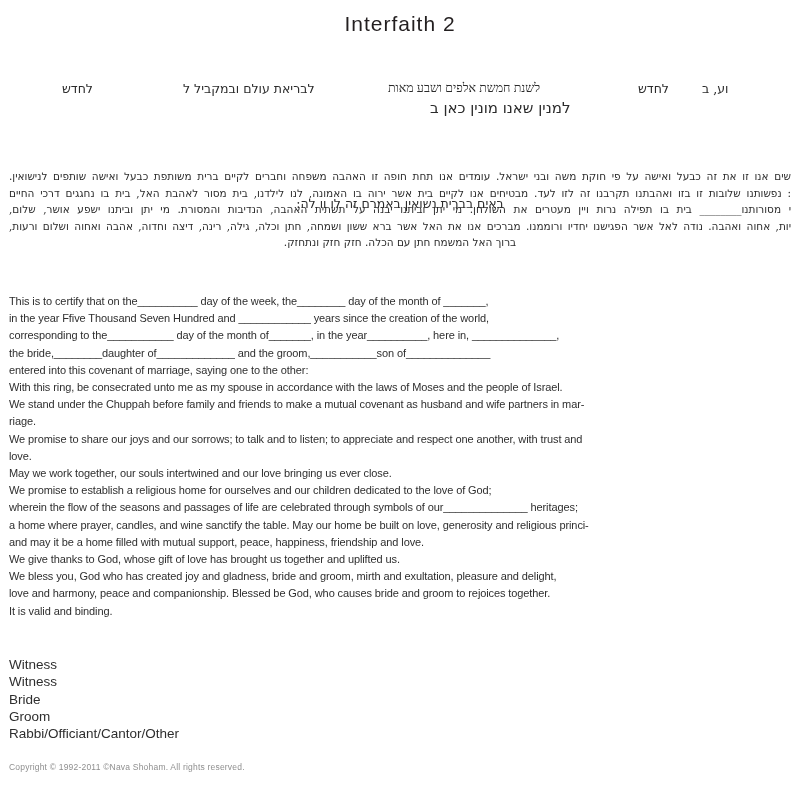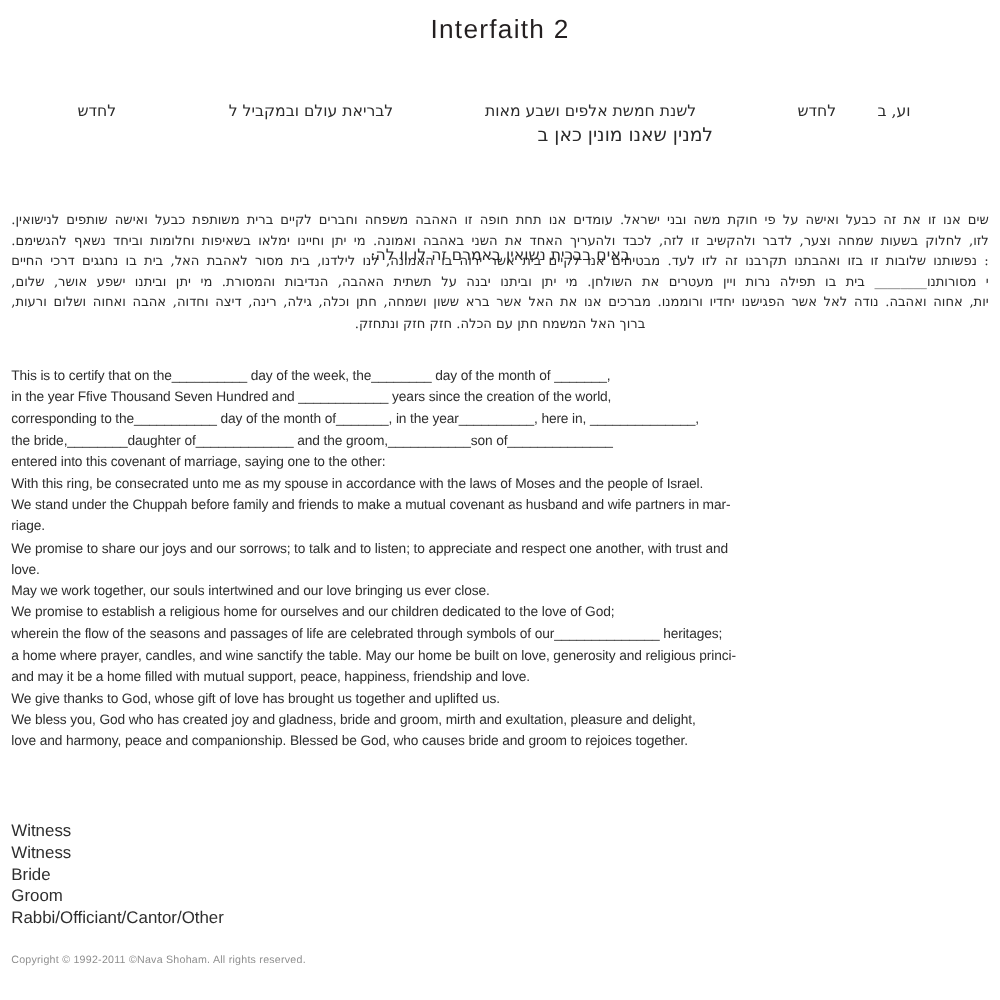--- a/index.html
+++ b/index.html
@@ -18,21 +18,21 @@
   }
   .heb{
     font-family:"DejaVu Serif","DejaVu Sans",serif;
     direction:rtl;unicode-bidi:embed;
     color:#2b2b2b;
   }
   .heb-row1{position:absolute;top:81px;left:0;width:100%;height:16px;font-size:12.5px;}
   .heb-row1 span{position:absolute;white-space:nowrap;}
   .seg1{left:702px;}
   .seg2{left:638px;}
-  .seg3{left:388px;}
+  .seg3{left:388px;font-family:Liberation Serif, serif;}
   .seg4{left:183px;}
   .seg5{left:62px;}
   .heb-row2{position:absolute;top:99px;left:430px;font-size:15px;white-space:nowrap;}
   .heb-intro{position:absolute;top:148px;left:0;width:100%;text-align:center;font-size:12.5px;margin-top:48px;}
   .heb-par{position:absolute;top:168px;left:9px;right:9px;font-size:10.5px;line-height:16.5px;}
   .heb-par .jl{text-align:justify;text-align-last:justify;}
   .heb-par .cl{text-align:center;text-align-last:center;}
   .eng{position:absolute;top:293px;left:9px;right:9px;font-size:11px;line-height:17.2px;letter-spacing:-0.1px;}
   .eng div{white-space:nowrap;}
   .sigs{position:absolute;top:656px;left:9px;font-size:13.5px;line-height:17.3px;}
@@ -52,21 +52,20 @@
     <span class="seg4">לבריאת עולם ובמקביל ל</span>
     <span class="seg5">לחדש</span>
   </div>
 
   <div class="heb heb-row2">למנין שאנו מונין כאן ב</div>
 
   <div class="heb heb-intro">באים בברית נשואין באמרם זה לו וו לה:</div>
 
   <div class="heb heb-par">
     <div class="jl">שים אנו זו את זה כבעל ואישה על פי חוקת משה ובני ישראל. עומדים אנו תחת חופה זו האהבה משפחה וחברים לקיים ברית משותפת כבעל ואישה שותפים לנישואין.</div>
-    <div class="jl">לזו, לחלוק בשעות שמחה וצער, לדבר ולהקשיב זו לזה, לכבד ולהעריך האחד את השני באהבה ואמונה. מי יתן וחיינו ימלאו בשאיפות וחלומות וביחד נשאף להגשימם.</div>
     <div class="jl">: נפשותנו שלובות זו בזו ואהבתנו תקרבנו זה לזו לעד. מבטיחים אנו לקיים בית אשר ירוה בו האמונה, לנו לילדנו, בית מסור לאהבת האל, בית בו נחגגים דרכי החיים</div>
     <div class="jl">י מסורותנו________ בית בו תפילה נרות ויין מעטרים את השולחן. מי יתן וביתנו יבנה על תשתית האהבה, הנדיבות והמסורת. מי יתן וביתנו ישפע אושר, שלום,</div>
     <div class="jl">יות, אחוה ואהבה. נודה לאל אשר הפגישנו יחדיו ורוממנו. מברכים אנו את האל אשר ברא ששון ושמחה, חתן וכלה, גילה, רינה, דיצה וחדוה, אהבה ואחוה ושלום ורעות,</div>
     <div class="cl">ברוך האל המשמח חתן עם הכלה. חזק חזק ונתחזק.</div>
   </div>
 
   <div class="eng">
     <div>This is to certify that on the__________ day of the week, the________ day of the month of _______,</div>
     <div>in the year Ffive Thousand Seven Hundred and ____________ years since the creation of the world,</div>
     <div>corresponding to the___________ day of the month of_______, in the year__________, here in, ______________,</div>
@@ -78,20 +77,21 @@
     <div>We promise to share our joys and our sorrows; to talk and to listen; to appreciate and respect one another, with trust and</div>
     <div>love.</div>
     <div>May we work together, our souls intertwined and our love bringing us ever close.</div>
     <div>We promise to establish a religious home for ourselves and our children dedicated to the love of God;</div>
     <div>wherein the flow of the seasons and passages of life are celebrated through symbols of our______________ heritages;</div>
     <div>a home where prayer, candles, and wine sanctify the table. May our home be built on love, generosity and religious princi-</div>
     <div>and may it be a home filled with mutual support, peace, happiness, friendship and love.</div>
     <div>We give thanks to God, whose gift of love has brought us together and uplifted us.</div>
     <div>We bless you, God who has created joy and gladness, bride and groom, mirth and exultation, pleasure and delight,</div>
     <div>love and harmony, peace and companionship. Blessed be God, who causes bride and groom to rejoices together.</div>
+    <div>It is valid and binding.</div>
   </div>
 
   <div class="sigs">
     <div>Witness</div>
     <div>Witness</div>
     <div>Bride</div>
     <div>Groom</div>
     <div>Rabbi/Officiant/Cantor/Other</div>
   </div>
 

